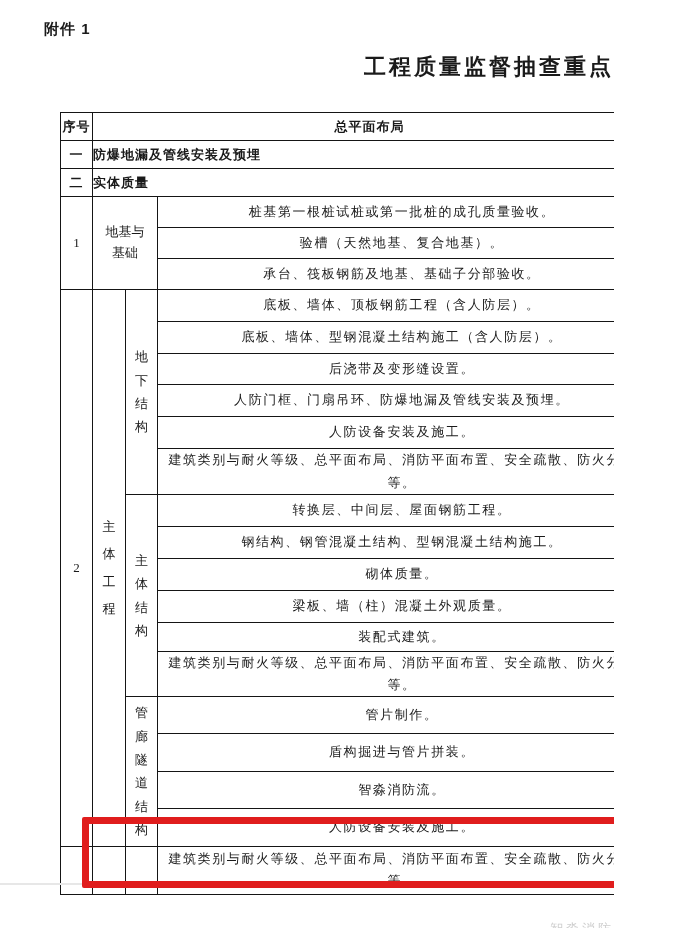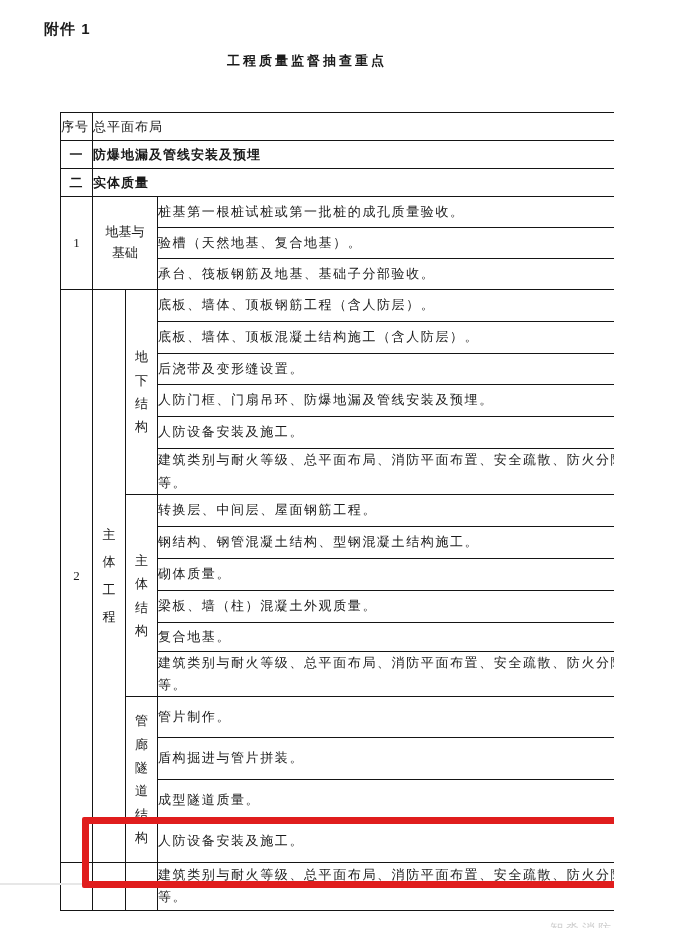--- a/index.html
+++ b/index.html
@@ -11,45 +11,45 @@
     color:#1a1a1a;
     overflow:hidden;
   }
   .attachment {
     position:absolute; left:44px; top:20px;
     font-size:15px; font-weight:bold; letter-spacing:1px;
     font-family:"Liberation Sans","DejaVu Sans",sans-serif;
   }
   .title {
     position:absolute; left:0; top:52px; width:100%;
-    margin:0; text-align:center;
-    font-size:13px; font-weight:bold; letter-spacing:3px;
+    margin:0; text-align:right;
+    font-size:22px; font-weight:bold; letter-spacing:3px;
   }
   table.doc {
     position:absolute; left:60px; top:112px;
     border-collapse:collapse; table-layout:fixed;
     width:586px;
   }
   table.doc td {
     border:1px solid #151515;
     font-size:13px;
     vertical-align:middle;
     padding:0;
     box-sizing:border-box;
   }
   td.num { text-align:center; }
   td.em  { font-weight:bold; font-size:13.5px; letter-spacing:1px; padding:0 0 0 10px; }
-  td.hdr { font-weight:normal; letter-spacing:1px; }
+  td.hdr { font-weight:bold; text-align:center; letter-spacing:1px; }
   td.item {
-    text-align:left; padding:3px 12px 3px 11px;
+    text-align:center; padding:3px 12px 3px 11px;
     letter-spacing:1.6px; line-height:1.7;
   }
   td.cat { text-align:center; line-height:1.6; }
   .twolines { width:3.2em; margin:13px auto; text-align:center; word-break:break-all; }
-  .vtext  { width:1.1em; margin:12px auto; text-align:center; word-break:break-all; line-height:1.8; }
+  .vtext  { width:1.1em; margin:4px auto; text-align:center; word-break:break-all; line-height:1.8; }
   .vtext.wide { line-height:2.1; }
   .h28{height:28px} .h29{height:29px} .h31{height:31px} .h32{height:32px}
   .h33{height:33px} .h43{height:43px} .h46{height:46px} .h48{height:48px}
   .gray-rule {
     position:absolute; left:0; top:883px; width:691px; height:2px;
     background:#e7e7e7;
   }
   .red-box {
     position:absolute; left:82px; top:817px; width:582px; height:71px;
     box-sizing:border-box;
@@ -131,21 +131,21 @@
         <td class="num" rowspan="16">2</td>
         <td class="cat" rowspan="16">
           <div class="vtext wide">主体工程</div>
         </td>
         <td class="cat" rowspan="6">
           <div class="vtext">地下结构</div>
         </td>
         <td class="item">底板、墙体、顶板钢筋工程（含人防层）。</td>
       </tr>
       <tr class="h32">
-        <td class="item">底板、墙体、顶板混凝土结构施工（含人防层）。</td>
+        <td class="item">底板、墙体、型钢混凝土结构施工（含人防层）。</td>
       </tr>
       <tr class="h31">
         <td class="item">后浇带及变形缝设置。</td>
       </tr>
       <tr class="h32">
         <td class="item">人防门框、门扇吊环、防爆地漏及管线安装及预埋。</td>
       </tr>
       <tr class="h32">
         <td class="item">人防设备安装及施工。</td>
       </tr>
@@ -162,37 +162,37 @@
       <tr class="h32">
         <td class="item">钢结构、钢管混凝土结构、型钢混凝土结构施工。</td>
       </tr>
       <tr class="h32">
         <td class="item">砌体质量。</td>
       </tr>
       <tr class="h32">
         <td class="item">梁板、墙（柱）混凝土外观质量。</td>
       </tr>
       <tr class="h29">
-        <td class="item">复合地基。</td>
+        <td class="item">装配式建筑。</td>
       </tr>
       <tr class="h43">
         <td class="item">建筑类别与耐火等级、总平面布局、消防平面布置、安全疏散、防火分隔等。</td>
       </tr>
 
       <tr class="h32">
         <td class="cat" rowspan="4">
           <div class="vtext">管廊隧道结构</div>
         </td>
         <td class="item">管片制作。</td>
       </tr>
       <tr class="h33">
         <td class="item">盾构掘进与管片拼装。</td>
       </tr>
       <tr class="h32">
-        <td class="item">成型隧道质量。</td>
+        <td class="item">智淼消防流。</td>
       </tr>
       <tr class="h33">
         <td class="item">人防设备安装及施工。</td>
       </tr>
 
       <tr class="h48">
         <td></td>
         <td></td>
         <td></td>
         <td class="item">建筑类别与耐火等级、总平面布局、消防平面布置、安全疏散、防火分隔等。</td>

